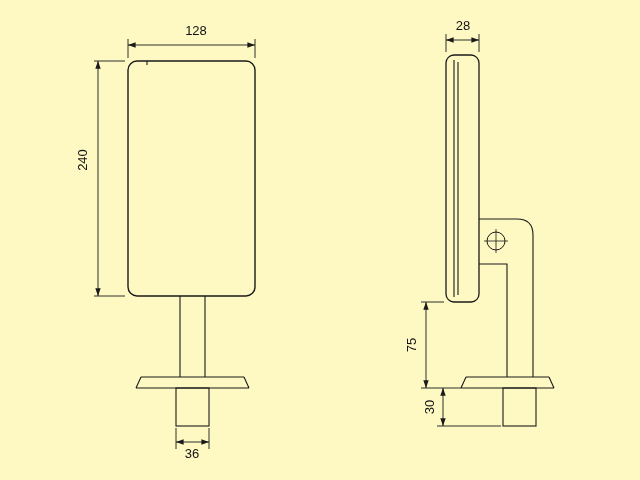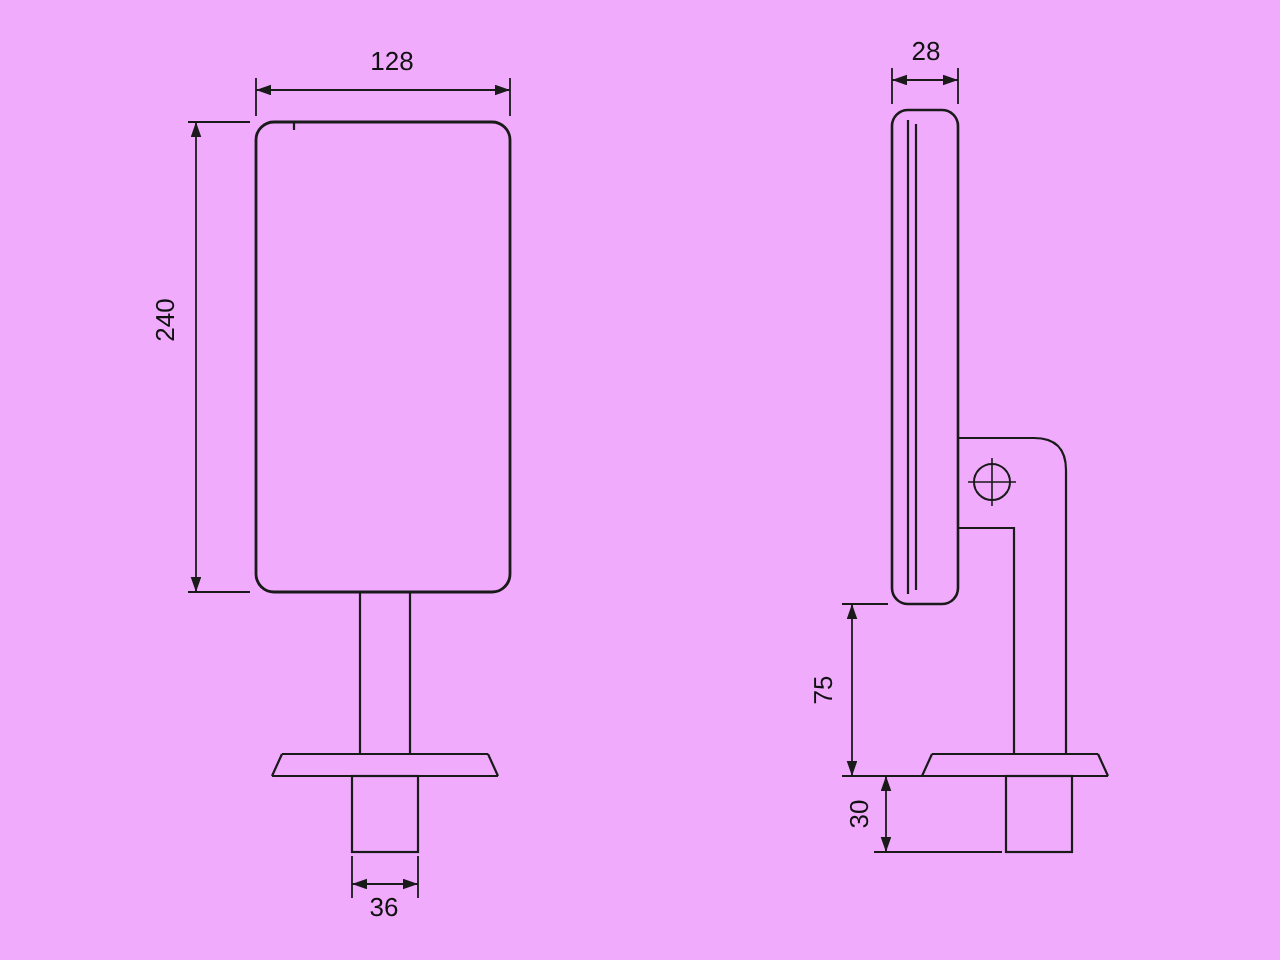--- a/index.html
+++ b/index.html
@@ -4,21 +4,21 @@
 <style>
   html, body {
     margin: 0;
     padding: 0;
     background: #ffffff;
   }
   .canvas {
     position: relative;
     width: 640px;
     height: 480px;
-    background: #f0abfc;
+    background: #fef9c3;
     overflow: hidden;
   }
   svg { display: block; }
   text {
     font-family: "Liberation Sans", "DejaVu Sans", sans-serif;
     font-size: 13px;
     fill: #111111;
     stroke: none;
   }
 </style>

